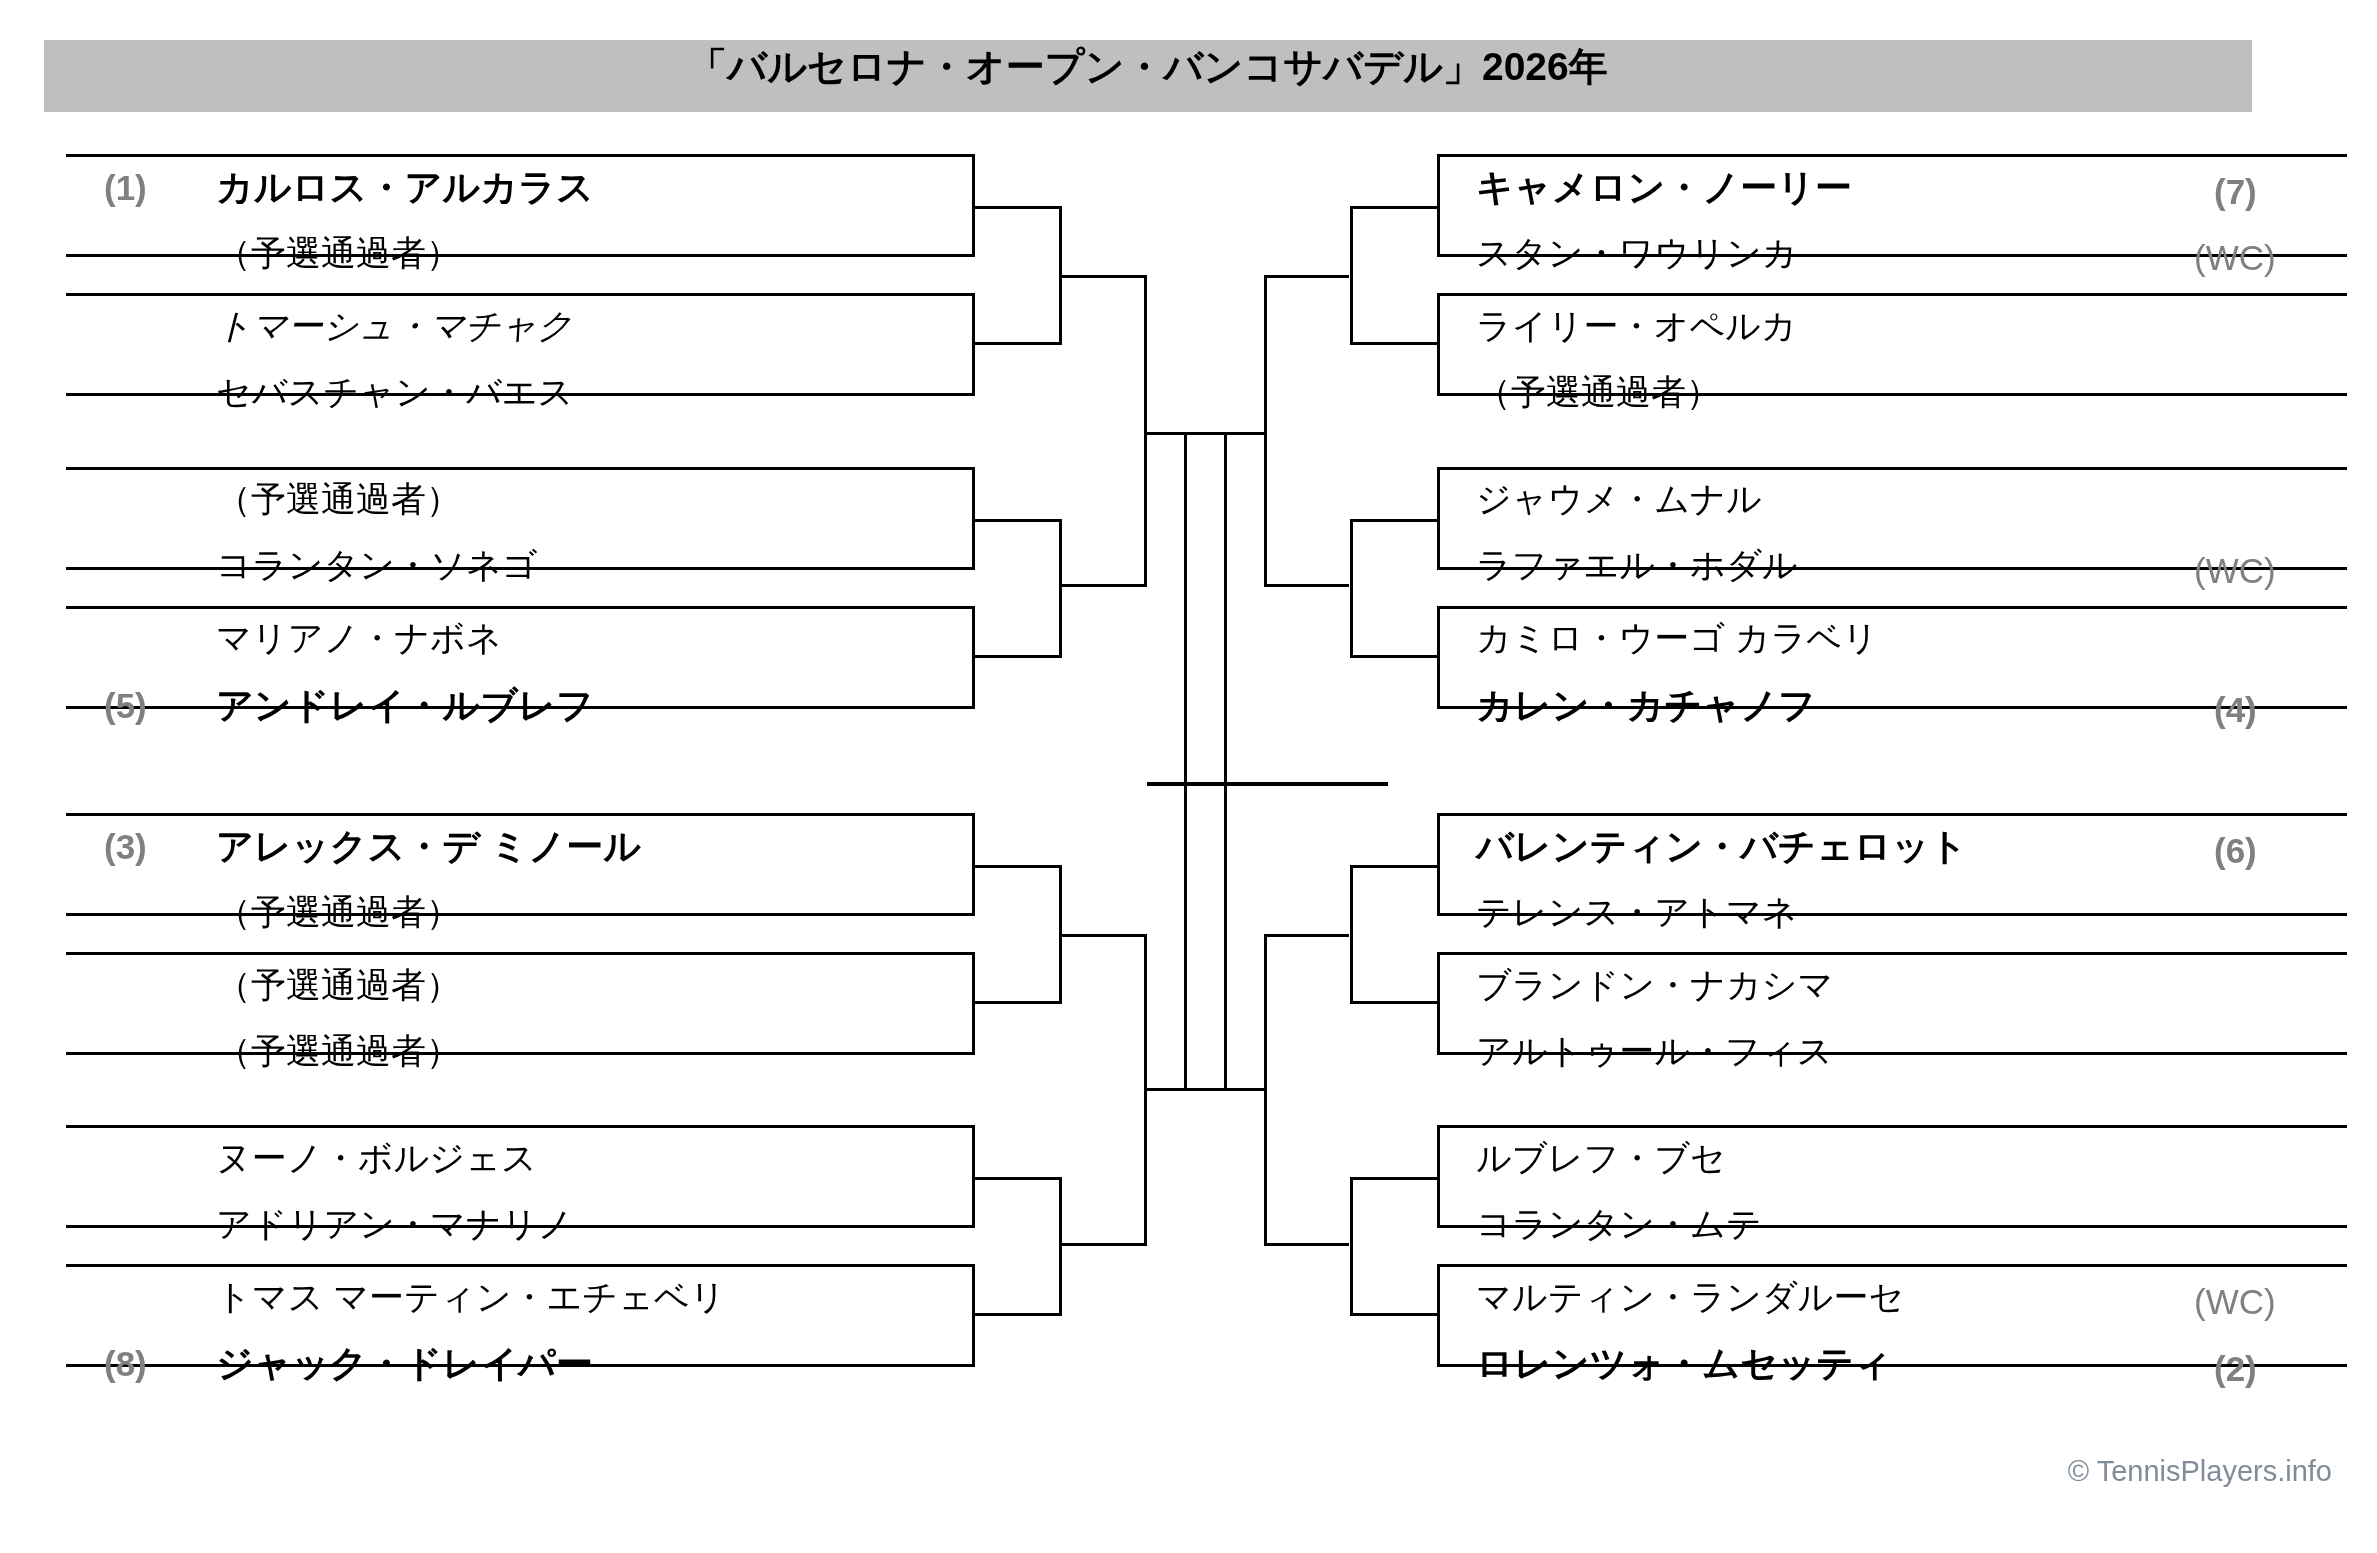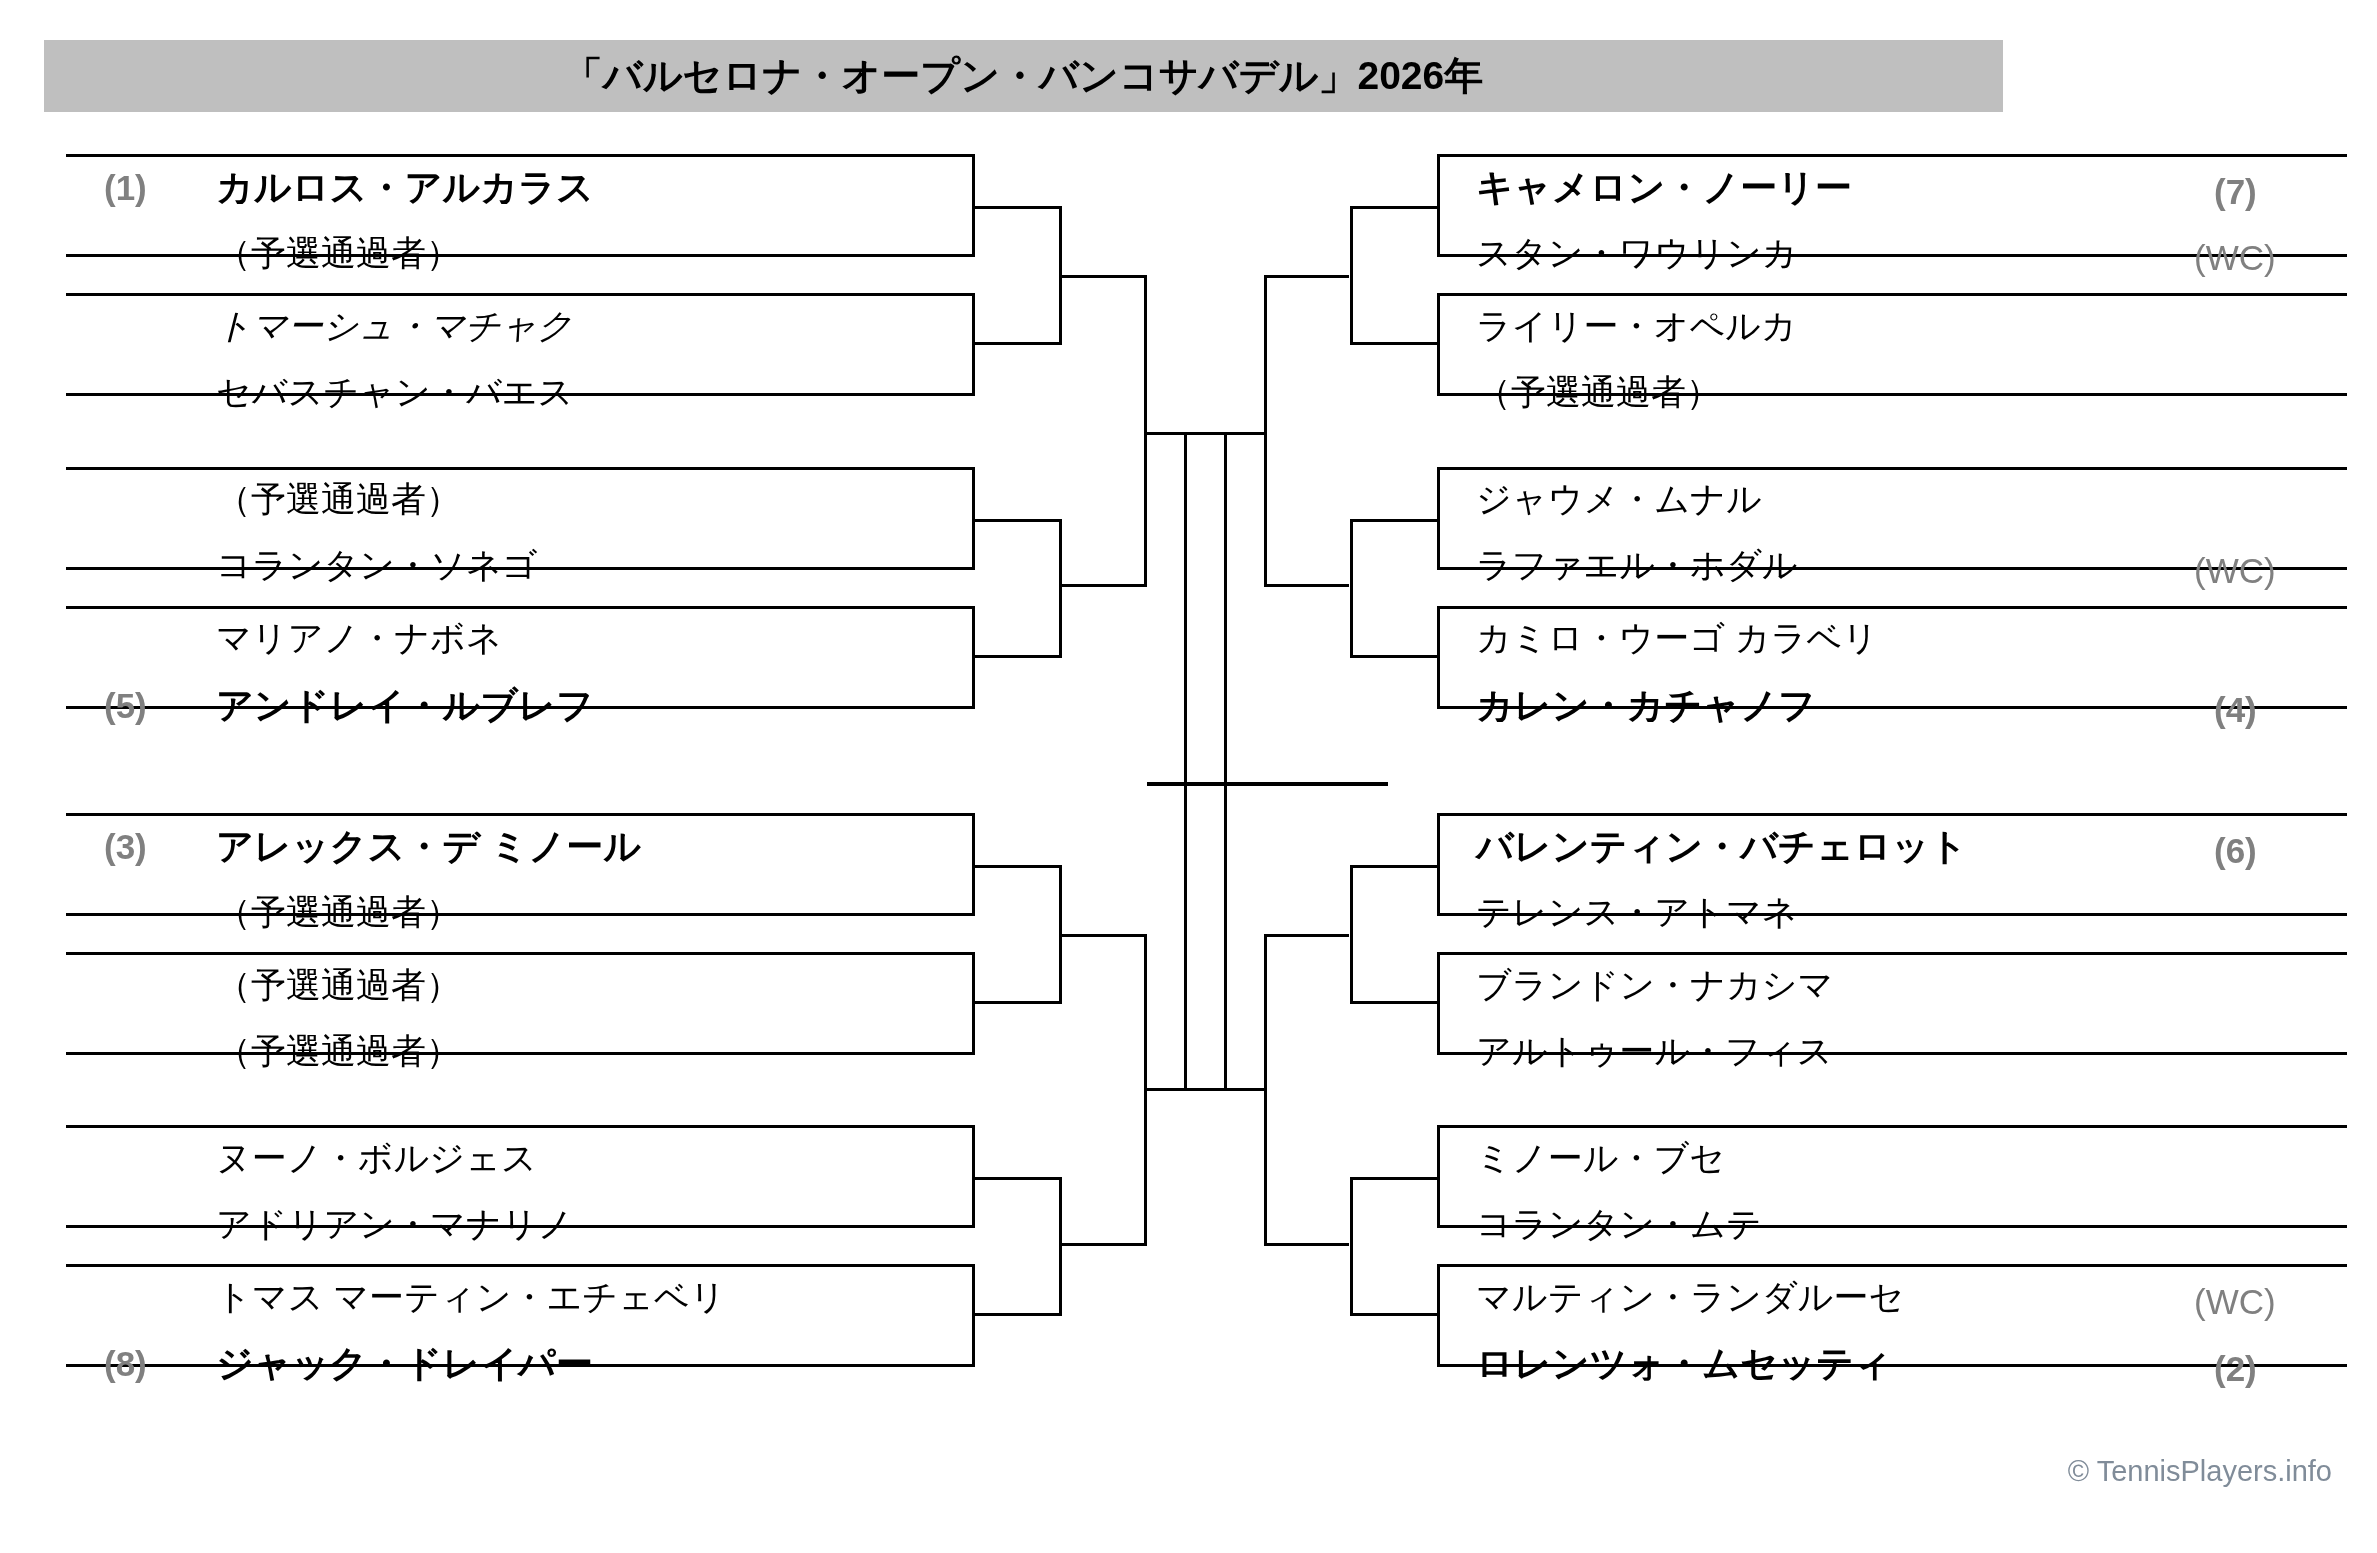--- a/index.html
+++ b/index.html
@@ -18,25 +18,24 @@
     position: relative;
     width: 2377px;
     height: 1554px;
   }
 
   
   .title-bar {
     position: absolute;
     left: 44px;
     top: 40px;
-    width: 1959px;
+    width: 2208px;
     height: 72px;
     background: #bfbfbf;
     display: flex;
-    align-items: center;
     justify-content: center;
   }
   .title-text {
     font-size: 39px;
     font-weight: bold;
     color: #000000;
     letter-spacing: 0px;
     white-space: nowrap;
   }
 
@@ -300,21 +299,21 @@
     </div>
 
     <div class="slot right" style="left:1476px; top:959px;justify-content:flex-end;">
       <span class="pname">ブランドン・ナカシマ</span>
     </div>
     <div class="slot right" style="left:1476px; top:1025px;">
       <span class="pname">アルトゥール・フィス</span>
     </div>
 
     <div class="slot right" style="left:1476px; top:1132px;">
-      <span class="pname">ミノール・ブセ</span>
+      <span class="pname">ルブレフ・ブセ</span>
     </div>
     <div class="slot right" style="left:1476px; top:1198px;">
       <span class="pname">コランタン・ムテ</span>
     </div>
 
     <div class="slot right" style="left:1476px; top:1271px;">
       <span class="pname">マルティン・ランダルーセ</span>
     </div>
     <div class="tag plainwc" style="left:2194px; top:1282px;">(WC)</div>
 

